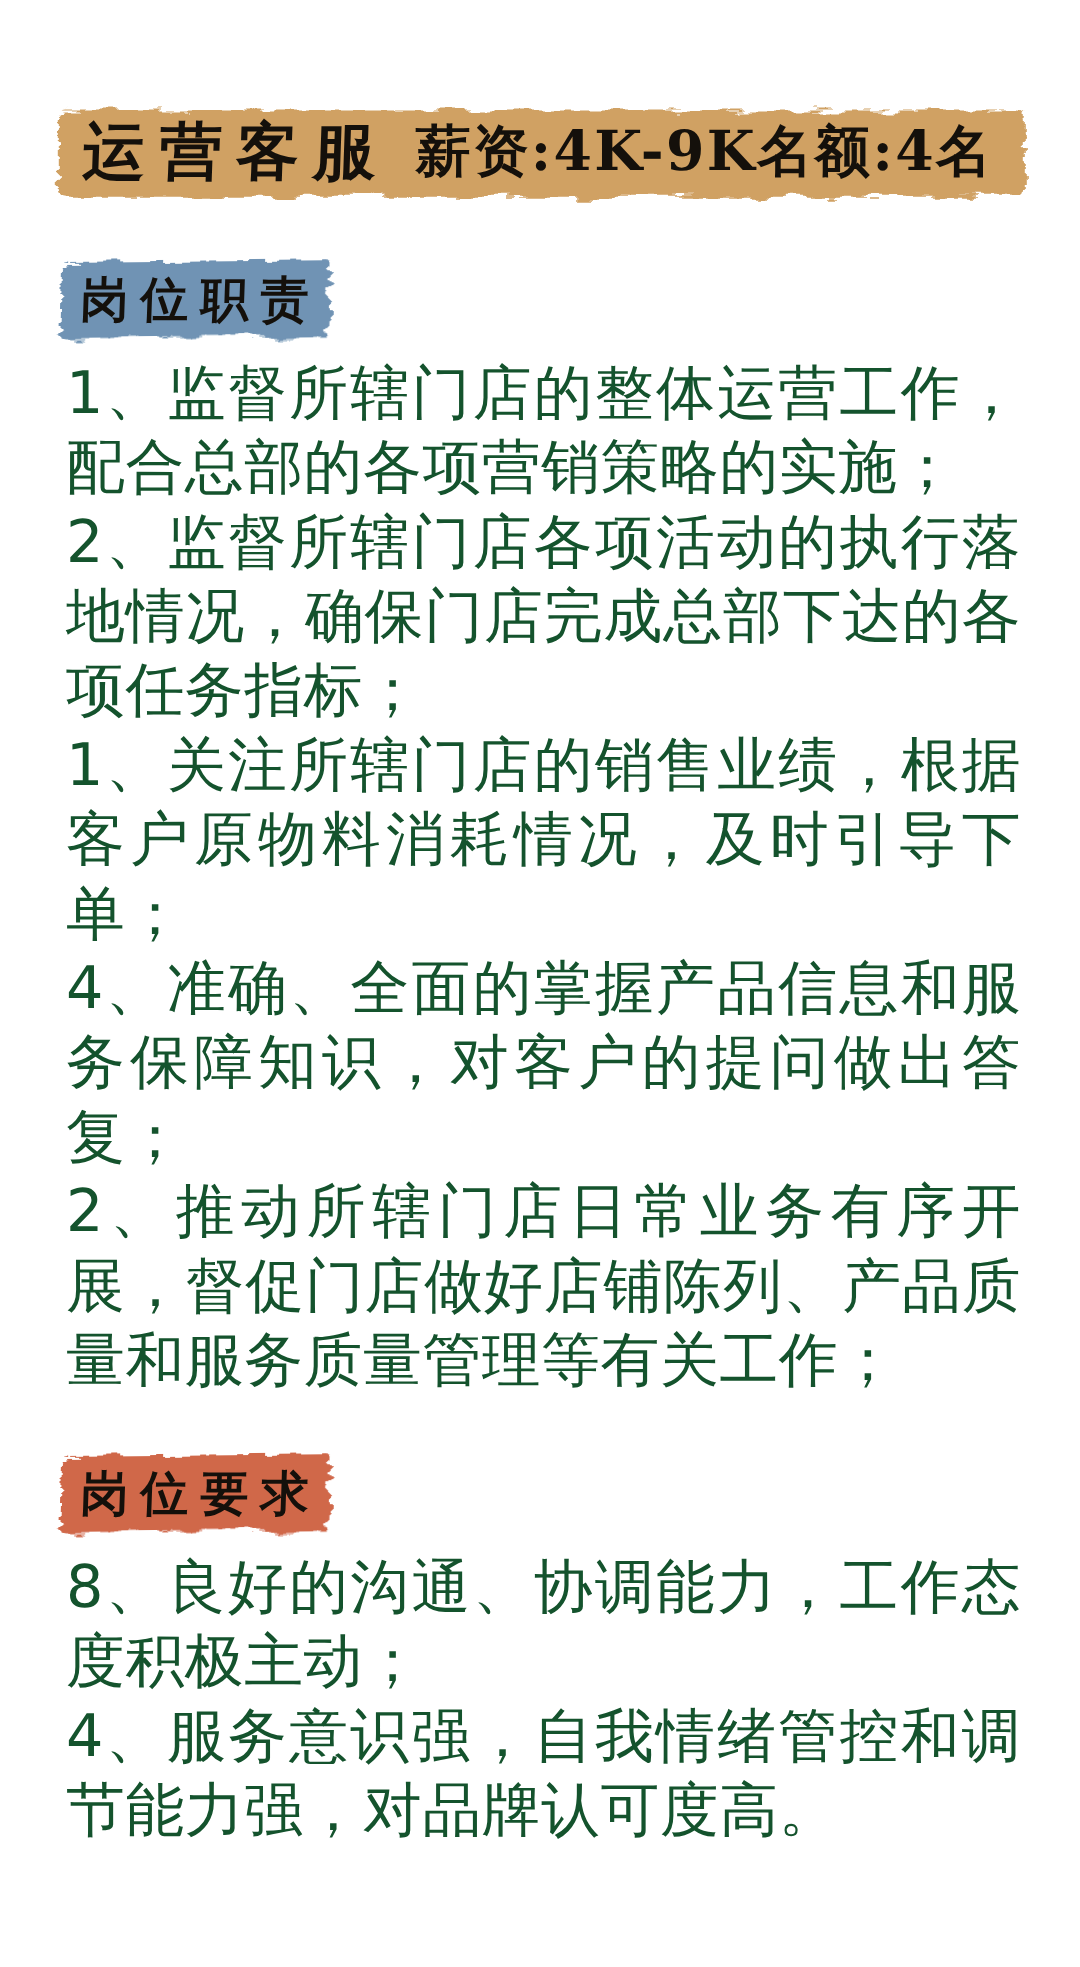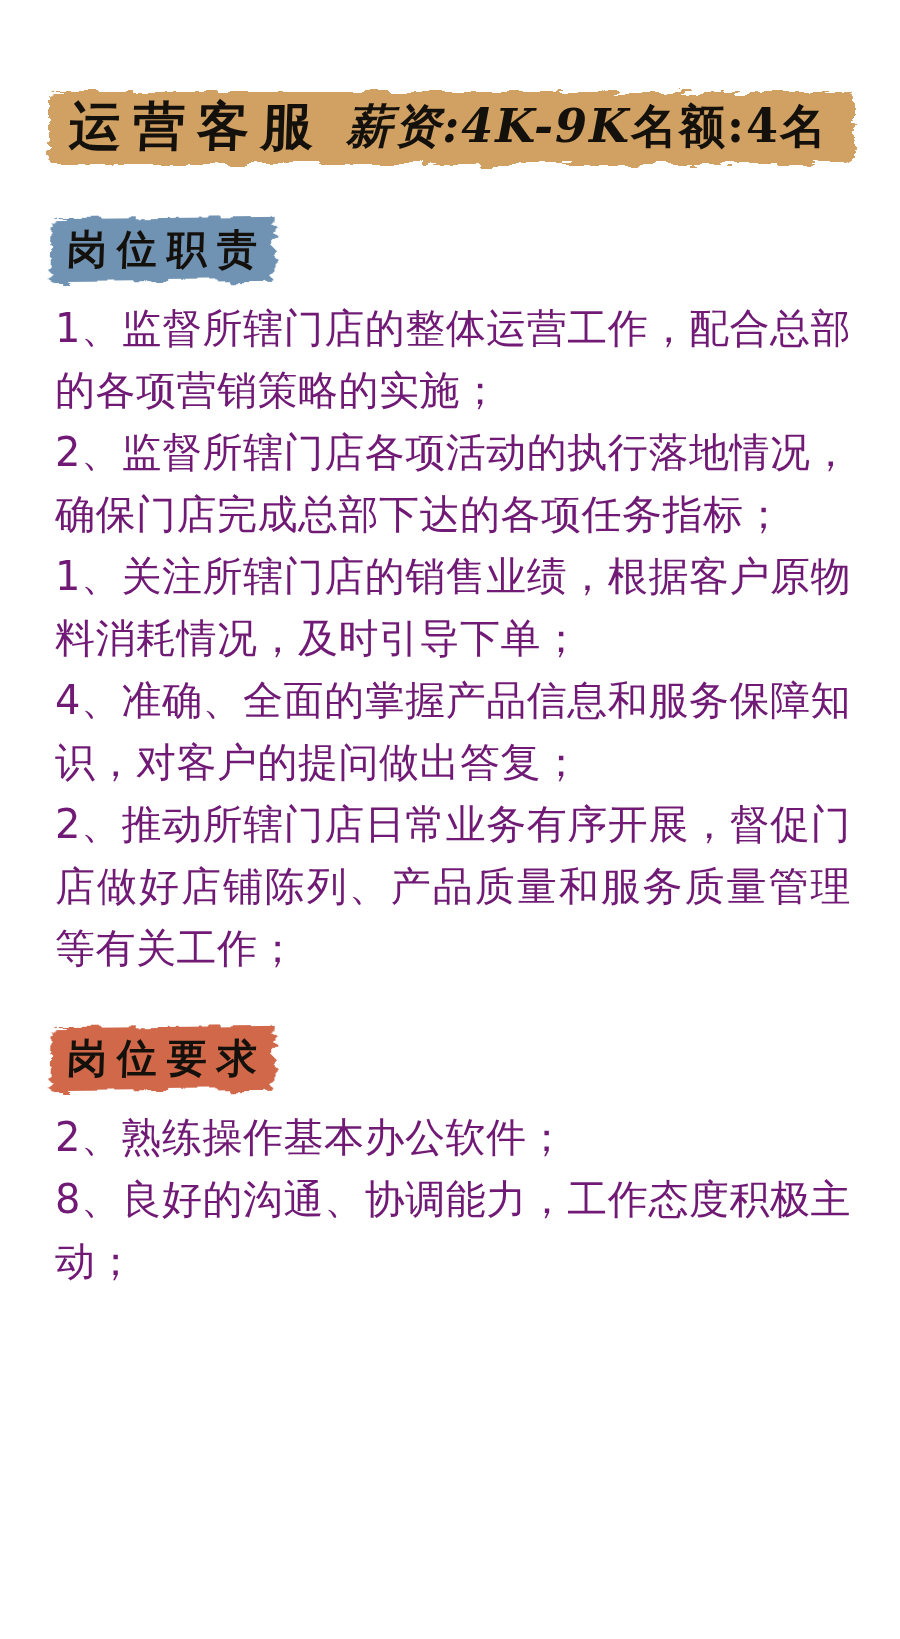--- a/index.html
+++ b/index.html
@@ -46,21 +46,20 @@
   }
   .banner-title {
     font-size: 52px;
     letter-spacing: 12px;
     transform: skewX(-2deg);
   }
   .banner-salary {
     margin-left: auto;
     font-size: 46px;
     letter-spacing: 2px;
-    font-style: italic;
   }
   .banner-quota {
     margin-right: 6px;
     font-size: 46px;
     letter-spacing: 2px;
   }
 
   
   .section-heading {
     position: relative;
@@ -84,22 +83,22 @@
 
   .heading-row-1 { margin-top: 54px; }
   .heading-row-2 { margin-top: 48px; }
 
   
   .job-list {
     list-style: none;
     margin: 14px 0 0 0;
     padding: 0;
     width: 796px;
-    color: #701a75;
-    font-size: 40px;
+    color: #14532d;
+    font-size: 49px;
     line-height: 62px;
     letter-spacing: 0.5px;
     text-align: justify;
   }
   .job-list li { margin: 0; }
 </style>
 </head>
 <body>
 
 <svg width="0" height="0" style="position:absolute" aria-hidden="true">
@@ -134,17 +133,17 @@
   </ul>
 
   <div class="heading-row-2">
     <h2 class="section-heading hl-red">
       <span class="brush"></span>
       <span class="heading-label">岗位要求</span>
     </h2>
   </div>
 
   <ul class="job-list">
-    <li>2、熟练操作基本办公软件；</li>
     <li>8、良好的沟通、协调能力，工作态度积极主动；</li>
+    <li>4、服务意识强，自我情绪管控和调节能力强，对品牌认可度高。</li>
   </ul>
 
 </div>
 
 </body></html>

